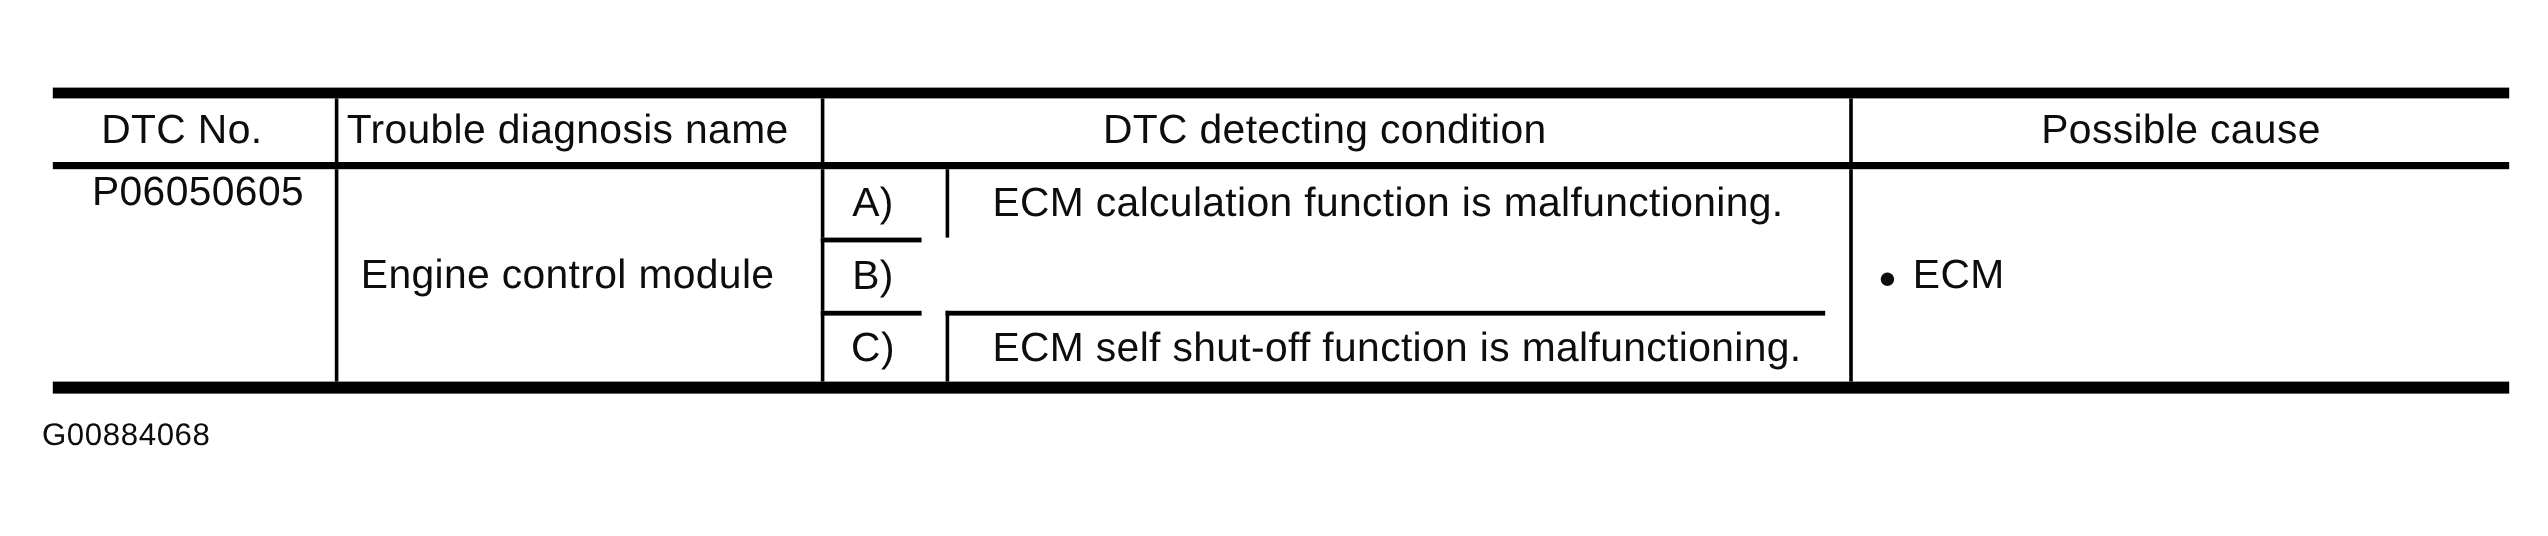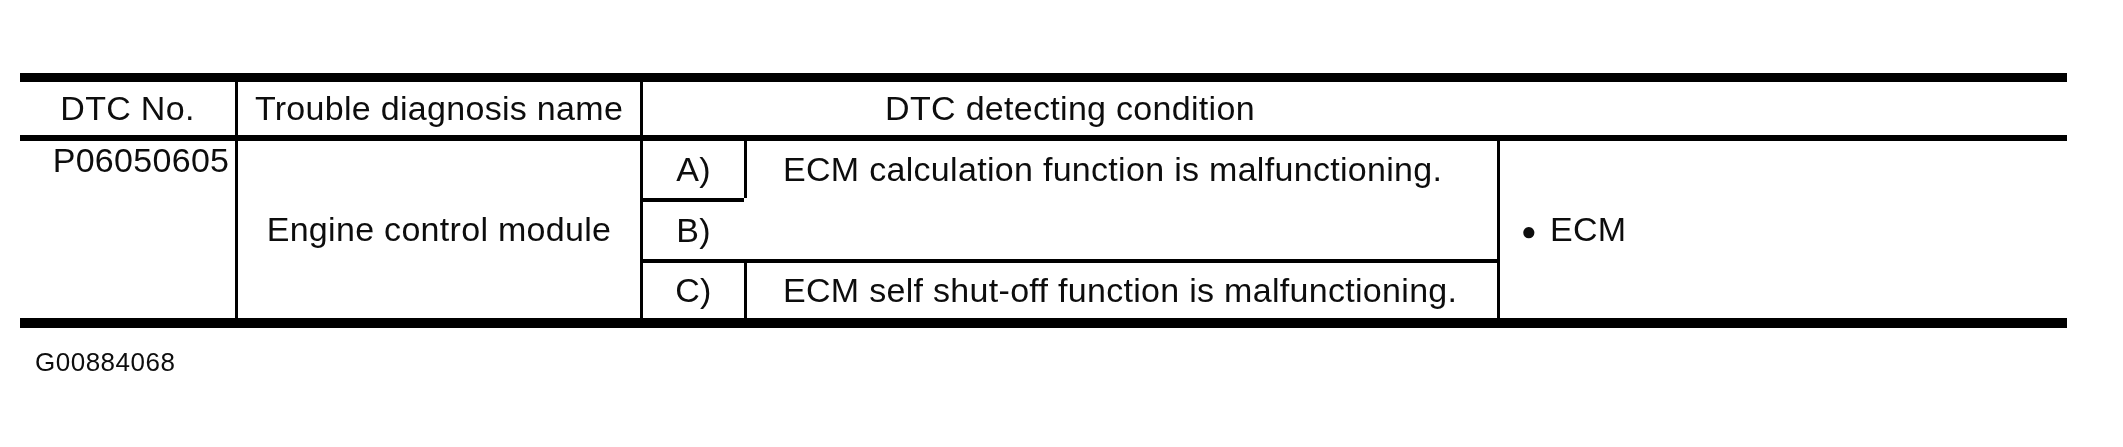--- a/index.html
+++ b/index.html
@@ -7,21 +7,21 @@
   body {
     position:relative;
     width:2123px; height:447px;
     font-family:"Liberation Sans", sans-serif;
     color:#0d0d0d;
     overflow:hidden;
   }
 
   .dtc-table {
     position:absolute;
-    left:20px; top:73px;
+    left:44px; top:73px;
     width:2047px;
   }
 
   .rule { background:#000; width:100%; }
   .rule-top { height:9px; }
   .rule-header-bottom { height:6px; }
   .rule-bottom { height:10px; }
 
   .header-row {
     display:grid;
@@ -32,21 +32,21 @@
     display:flex; align-items:center; justify-content:center;
     font-size:34px; letter-spacing:0.3px;
   }
 
   .body-grid {
     display:grid;
     grid-template-columns:215px 405px 104px 753px 570px;
     grid-template-rows:57px 61px 59px;
   }
 
-  .bl { border-left:3px solid #000; }
+  .bl { border-left:3px solid #000;margin-left:20px; }
   .bt { border-top:4px solid #000; }
 
   .cell { font-size:34px; letter-spacing:0.3px; }
 
   .cell-dtcno {
     grid-column:1; grid-row:1/4;
     display:flex; flex-direction:row; justify-content:center;
     padding-left:27px; line-height:38px;
   }
   .cell-trouble {
@@ -85,20 +85,21 @@
 <body>
 
 <div class="dtc-table">
 
   <div class="rule rule-top"></div>
 
   <div class="header-row">
     <div class="header-cell">DTC No.</div>
     <div class="header-cell bl">Trouble diagnosis name</div>
     <div class="header-cell bl">DTC detecting condition</div>
+    <div class="header-cell bl">Possible cause</div>
   </div>
 
   <div class="rule rule-header-bottom"></div>
 
   <div class="body-grid">
 
     <div class="cell cell-dtcno">
       <span>P0605</span>
       <span>0605</span>
     </div>

